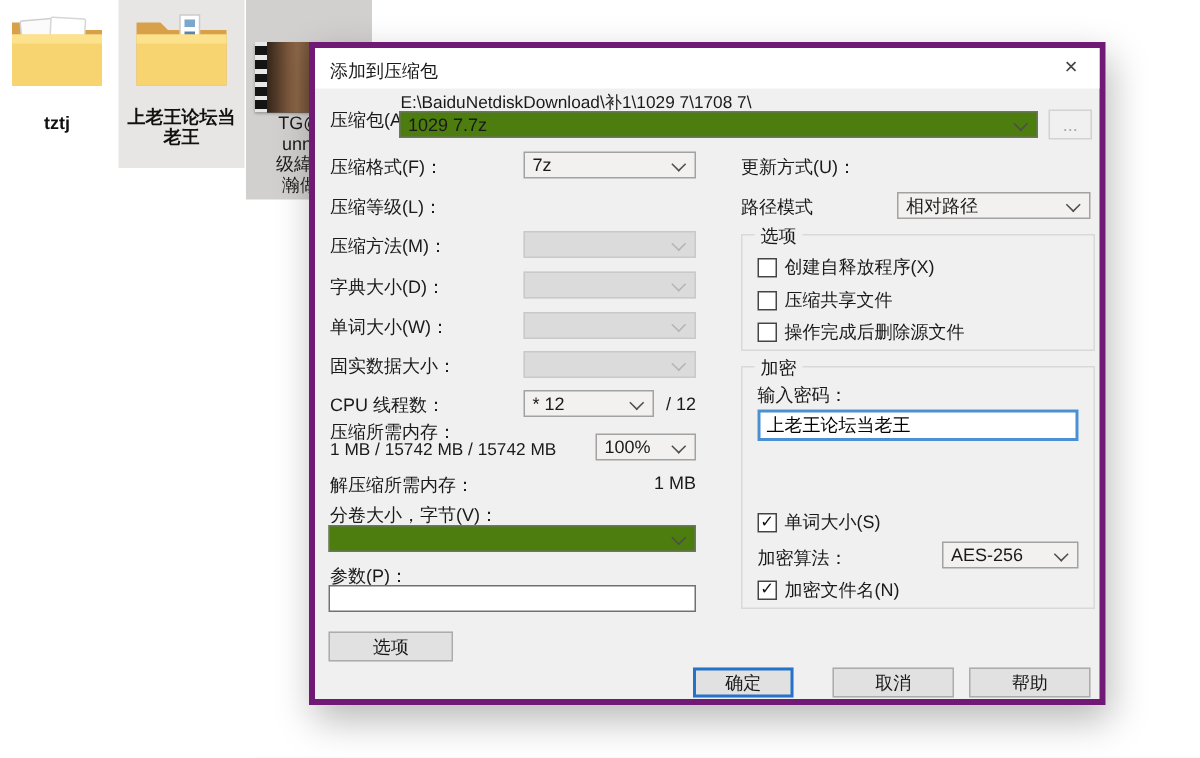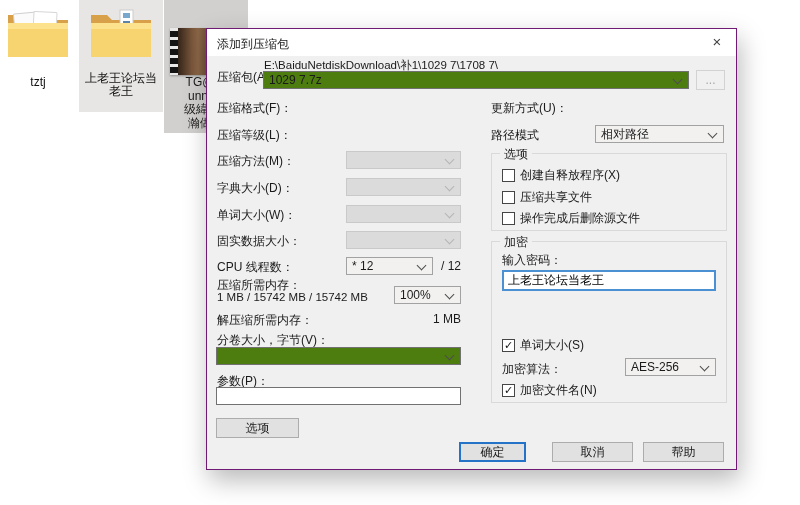--- a/index.html
+++ b/index.html
@@ -1,32 +1,32 @@
 <!DOCTYPE html>
 <html><head>
 <meta charset="utf-8">
 <style>
   html,body{margin:0;padding:0;}
   body{width:800px;height:505px;background:#ffffff;overflow:hidden;position:relative;
        font-family:"Liberation Sans","DejaVu Sans",sans-serif;color:#1a1a1a;}
   
   .tile{position:absolute;text-align:center;font-size:12px;}
-  .tile .tlabel{position:absolute;left:0;right:0;line-height:13px;color:#111;}
+  .tile .tlabel{position:absolute;left:0;right:0;line-height:13px;color:#111;font-weight:bold;}
   .tile.sel{background:#e8e6e4;}
   .tile.sel2{background:#d2d0ce;}
   .foldersvg{position:absolute;}
   .vthumb{position:absolute;left:6px;top:28px;width:48px;height:47px;background:#222;box-shadow:0 1px 2px rgba(0,0,0,.3);}
   .vthumb .film{position:absolute;left:0;top:0;width:8px;height:100%;
      background:repeating-linear-gradient(180deg,#e8e8e8 0 3px,#141414 3px 9px);}
   .vthumb .frame{position:absolute;left:8px;top:0;right:0;bottom:0;
      background:linear-gradient(90deg,#33241a 0%,#7a573b 35%,#8a6647 50%,#4e3626 100%);}
   .t3lines{position:absolute;left:0;right:0;top:76px;line-height:13.5px;font-size:12px;}
   
   .dialog{position:absolute;left:206px;top:28px;width:531px;height:442px;box-sizing:border-box;
-     background:#f0f0f0;border:1px solid #701a75;box-shadow:3px 10px 24px rgba(0,0,0,.28);z-index:10;}
+     background:#f0f0f0;border:4px solid #701a75;box-shadow:3px 10px 24px rgba(0,0,0,.28);z-index:10;}
   .tbar{position:absolute;left:0;top:0;right:0;height:27px;background:#ffffff;}
   .ttitle{position:absolute;left:10px;top:7px;font-size:12px;}
   .close{position:absolute;right:0;top:0;width:38px;height:27px;text-align:center;line-height:26px;
      font-size:15px;color:#444;cursor:default;}
   .lb{position:absolute;font-size:12px;white-space:nowrap;}
   .small{font-size:11.5px;}
   .rt{text-align:right;}
   
   .combo{position:absolute;box-sizing:border-box;height:18px;background:#f2f1f0;border:1px solid #a2a2a2;
      font-size:12px;line-height:16px;padding:0 18px 0 5px;overflow:hidden;white-space:nowrap;}
@@ -102,20 +102,23 @@
   </div>
 
   <div class="lb" style="left:10px;top:40px;">压缩包(A)：</div>
   <div class="lb small" style="left:57px;top:29px;">E:\BaiduNetdiskDownload\补1\1029 7\1708 7\</div>
   <div class="combo edit" style="left:56px;top:42px;width:426px;">
     <span>1029 7.7z</span><span class="cv"></span>
   </div>
   <div class="btn dis" style="left:489px;top:41px;width:29px;">...</div>
 
   <div class="lb" style="left:10px;top:71px;">压缩格式(F)：</div>
+  <div class="combo" style="left:139px;top:69px;width:115px;">
+    <span>7z</span><span class="cv"></span>
+  </div>
 
   <div class="lb" style="left:10px;top:98px;">压缩等级(L)：</div>
 
   <div class="lb" style="left:10px;top:124px;">压缩方法(M)：</div>
   <div class="combo dis" style="left:139px;top:122px;width:115px;">
     <span></span><span class="cv"></span>
   </div>
 
   <div class="lb" style="left:10px;top:151px;">字典大小(D)：</div>
   <div class="combo dis" style="left:139px;top:149px;width:115px;">

